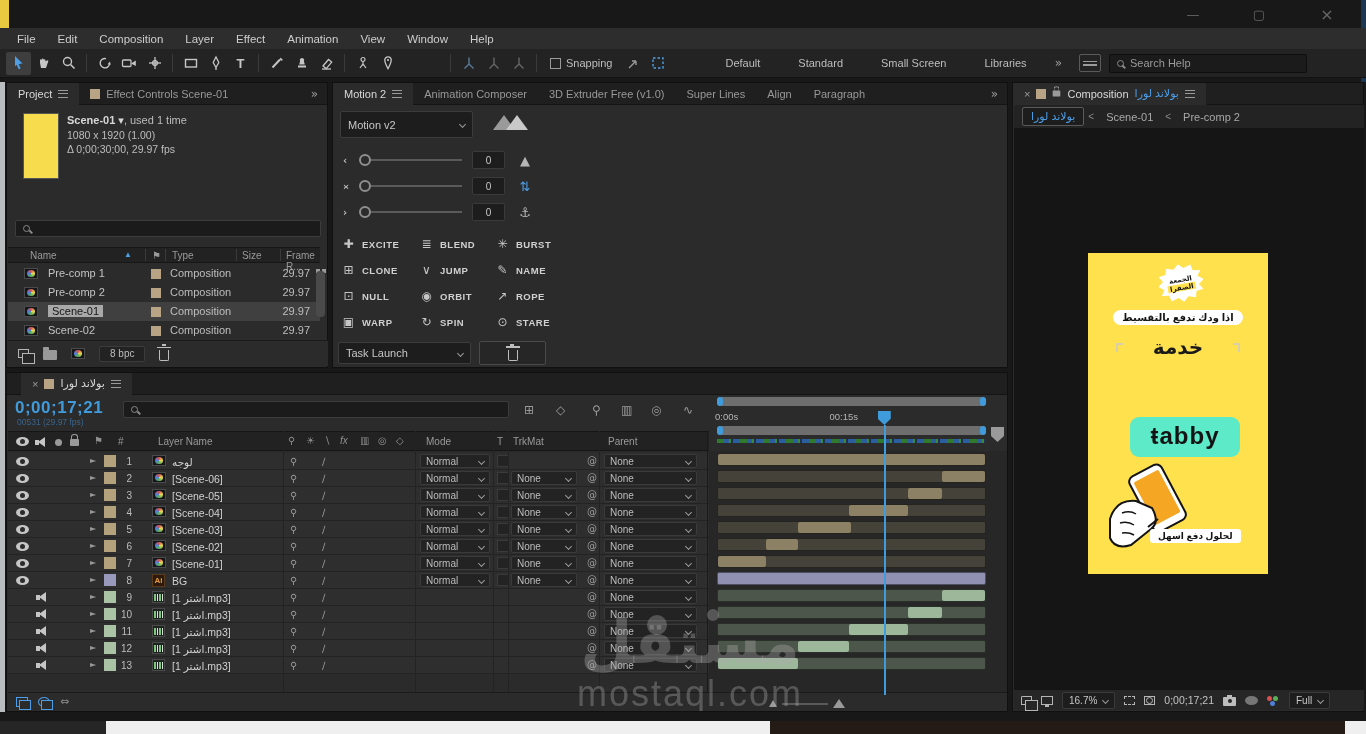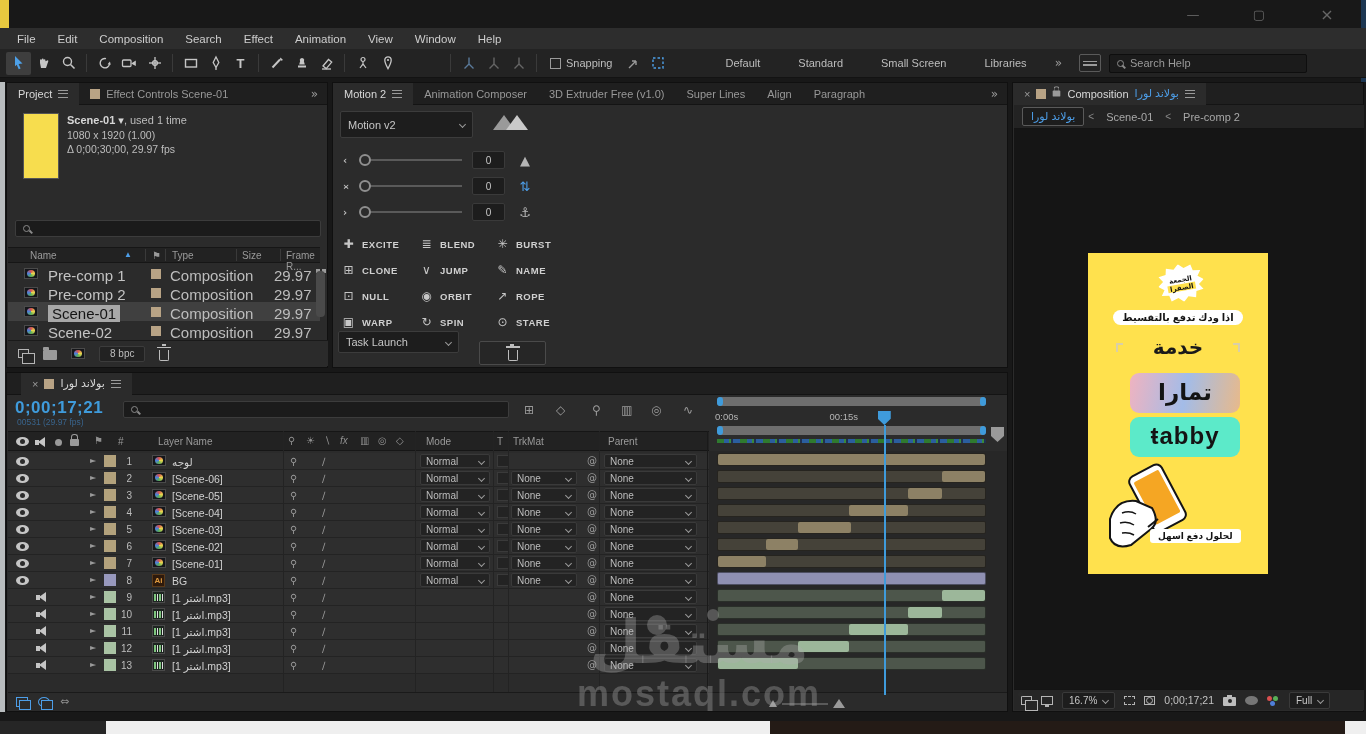--- a/index.html
+++ b/index.html
@@ -83,21 +83,21 @@
   
   #project{left:6px;top:82px;width:322px;height:286px}
   .pv-thumb{position:absolute;left:16px;top:30px;width:36px;height:66px;background:#f7dd4e;border:1px solid #555}
   .pv-name{position:absolute;left:60px;top:31px;font-size:11px;color:#d6d6d6;font-weight:bold}
   .pv-line{position:absolute;left:60px;font-size:10.5px;color:#bdbdbd}
   .psearch{position:absolute;left:8px;top:137px;width:306px;height:17px}
   .pthead{position:absolute;left:1px;top:164px;width:312px;height:16px;background:#222;border-top:1px solid #161616;border-bottom:1px solid #161616}
   .pth{position:absolute;top:2px;font-size:10px;color:#9a9a9a}
   .pdiv{position:absolute;top:1px;bottom:1px;width:1px;background:#3a3a3a}
   #proj-rows{position:absolute;left:1px;top:181px;width:312px}
-  .prow{position:relative;height:19px;font-size:15px;color:#c3c3c3}
+  .prow{position:relative;height:19px;font-size:11px;color:#c3c3c3}
   .prow.selected{background:#404040}
   .pc-ico{position:absolute;left:16px;top:4px}
   .pc-name{position:absolute;left:40px;top:3px}
   .prow.selected .pc-name{background:#a8a8a8;color:#151515;padding:0 4px}
   .pc-chip{position:absolute;left:143px;top:5px;width:10px;height:10px;background:#b8a385}
   .pc-type{position:absolute;left:162px;top:3px;color:#bdbdbd}
   .pc-fps{position:absolute;left:266px;top:3px;width:36px;text-align:right;color:#bdbdbd}
   .pfoot{position:absolute;left:1px;bottom:1px;width:320px;height:26px;background:#2b2b2b;border-top:1px solid #1a1a1a;display:flex;align-items:center;gap:14px;padding:0 10px}
   .bpcbox{height:16px;border:1px solid #3c3c3c;background:#222;border-radius:2px;color:#bdbdbd;font-size:10px;display:flex;align-items:center;padding:0 10px}
   .pscroll{position:absolute;right:2px;top:188px;width:9px;height:46px;background:#4a4a4a;border-radius:4px}
@@ -113,21 +113,21 @@
   .spre{width:17px;color:#bdbdbd;font-size:10px;font-weight:bold;letter-spacing:-2px}
   .strack{width:100px;height:2px;background:#5a5a5a;position:relative;margin:0 10px 0 2px}
   .sknob{position:absolute;left:-3px;top:-5.5px;width:12px;height:12px;border:2px solid #8f8f8f;border-radius:50%;background:#2b2b2b}
   .vbox{width:33px;height:18px;background:#1d1d1d;border:1px solid #3a3a3a;border-radius:2px;color:#c8c8c8;font-size:10px;display:flex;align-items:center;justify-content:center}
   .sico{margin-left:12px;font-size:13px;color:#b5b5b5;width:16px;text-align:center}
   .sico.blue{color:#4d9ee8}
   #motion-grid{position:absolute;left:8px;top:148px;display:grid;grid-template-columns:78px 76px 76px;grid-auto-rows:26px}
   .mbtn{display:flex;align-items:center;gap:6px;color:#d0d0d0}
   .mglyph{width:15px;text-align:center;font-size:12px;color:#c6c6c6}
   .mlabel{font-size:9.5px;font-weight:bold;letter-spacing:.5px}
-  #task-drop{position:absolute;left:5px;top:248px;width:121px;height:22px}
+  #task-drop{position:absolute;left:5px;top:259px;width:133px;height:22px}
   #task-trash{position:absolute;left:146px;top:258px;width:67px;height:24px;background:#262626;border:1px solid #4a4a4a;border-radius:2px;display:flex;align-items:center;justify-content:center}
 
   
   #comp{left:1012px;top:82px;width:352px;height:630px}
   #crumb-row{position:absolute;left:1px;top:22px;width:350px;height:24px;background:#232323;display:flex;align-items:center;gap:4px;padding:0 8px;border-bottom:1px solid #141414}
   .crumb{font-size:11px;color:#a8a8a8;padding:2px 8px}
   .crumb.current{color:#4d9ee8;border:1px solid #5a5a5a;background:#1d1d1d;border-radius:2px}
   .csep{color:#8a8a8a;font-size:10px}
   #viewer{position:absolute;left:1px;top:46px;width:350px;height:563px;background:#151515;overflow:hidden}
   #poster{position:absolute;left:74px;top:124px;width:180px;height:321px}
@@ -187,21 +187,21 @@
   #playhead-pin{position:absolute;left:869px;top:38px;width:13px;height:14px;background:#3f9bdb;clip-path:polygon(0 0,100% 0,100% 55%,50% 100%,0 55%);z-index:7}
   #tl-bottom{position:absolute;left:1px;bottom:1px;width:1000px;height:18px;background:#2b2b2b;border-top:1px solid #1a1a1a;display:flex;align-items:center;gap:10px;padding:0 8px}
   .blueic{width:12px;height:10px;border:1.5px solid #4d9ee8;position:relative}
   .blueic::after{content:"";position:absolute;left:2px;top:2px;width:10px;height:8px;border:1.5px solid #4d9ee8;background:#2b2b2b}
   #tl-zoom{position:absolute;left:762px;bottom:3px;display:flex;align-items:center;gap:5px}
   .mtn-s{width:0;height:0;border-left:4px solid transparent;border-right:4px solid transparent;border-bottom:7px solid #9a9a9a}
   .mtn-b{width:0;height:0;border-left:6px solid transparent;border-right:6px solid transparent;border-bottom:9px solid #9a9a9a}
   .zline{width:46px;height:2px;background:#5a5a5a}
   #watermark{position:absolute;left:570px;top:240px;z-index:9;pointer-events:none;color:rgba(175,175,175,.35);text-align:center}
   #watermark .ar{font-size:60px;font-weight:bold;line-height:1}
-  #watermark .en{font-size:36px;font-weight:bold;letter-spacing:2px}
+  #watermark .en{font-size:36px;font-weight:normal;letter-spacing:2px}
   .wm-dot{position:absolute;border-radius:50%;border:10px solid rgba(175,175,175,.35)}
   .shieldic{position:absolute;left:984px;top:54px;width:13px;height:15px;background:#9a9a9a;clip-path:polygon(0 0,100% 0,100% 60%,50% 100%,0 60%)}
   .dragic{position:absolute;left:984px;top:82px;width:11px;height:11px;border:2px solid #9a9a9a;border-radius:2px}
 
   
   #behind-strip{position:absolute;left:0;top:712px;width:1366px;height:9px;background:#d8d8d8;overflow:hidden}
   #behind-strip .txt{position:absolute;left:10px;top:1px;font-size:10px;color:#3b5d91;display:flex;gap:60px}
   #taskbar{position:absolute;left:0;top:721px;width:1366px;height:13px;background:#efefef}
   #taskbar .seg1{position:absolute;left:0;top:0;width:106px;height:13px;background:#262626}
   #taskbar .seg2{position:absolute;left:770px;top:0;width:575px;height:13px;background:#241b16}
@@ -216,21 +216,21 @@
   <span class="winbtn glyph" style="left:1312px;font-size:16px">×</span>
   <span class="sliver" style="left:0;top:0;width:9px;height:28px;background:#e8c93f"></span>
   <span class="sliver" style="left:1361px;top:0;width:5px;height:82px;background:#1d3752"></span>
   <span class="sliver" style="left:0;top:49px;width:4px;height:29px;background:#2f6fc0"></span>
   <span class="sliver" style="left:0;top:82px;width:5px;height:630px;background:#b9bdbf"></span>
 
   <div id="menubar">
       <span class="menu-item">File</span>
       <span class="menu-item">Edit</span>
       <span class="menu-item">Composition</span>
-      <span class="menu-item">Search</span>
+      <span class="menu-item">Layer</span>
       <span class="menu-item">Effect</span>
       <span class="menu-item">Animation</span>
       <span class="menu-item">View</span>
       <span class="menu-item">Window</span>
       <span class="menu-item">Help</span>
     </div>
 
   <div id="toolbar">
     <span class="t-ico active">
         <svg width="16" height="16">
@@ -573,21 +573,20 @@
     <div id="viewer">
       <div id="poster" style="background: rgb(255, 225, 77);">
         <div class="badge">
           <b>الجمعة</b>
           <b class="hl">الصفرا</b>
         </div>
         <div class="pline1"><span dir="rtl">اذا ودك تدفع بالتقسيط</span></div>
         <div class="pline2" dir="rtl">خدمة</div>
         <span class="kbr l"></span>
         <span class="kbr r"></span>
-        <div class="pill" id="pill-tamara" dir="rtl" style="background: linear-gradient(100deg, rgb(239, 179, 192), rgb(163, 188, 232), rgb(232, 185, 138));">تمارا</div>
         <div class="pill" id="pill-tabby" style="background: rgb(92, 234, 201);">ŧabby</div>
         <svg id="hand-art" width="120" height="90" viewBox="0 0 120 90">
           <g transform="rotate(-28 62 38)">
             <rect x="44" y="6" width="36" height="62" rx="6" fill="#fff" stroke="#141414" stroke-width="2"></rect>
             <rect x="48" y="12" width="28" height="48" rx="2" fill="#f5a623"></rect>
           </g>
           <path d="M14 58 q6-20 26-18 l16 7 q8 14-1 21 l-20 16 q-16 5-21-7 z" fill="#fff" stroke="#141414" stroke-width="2"></path>
           <path d="M26 52 q8-3 14 1 M24 62 q8-2 14 2 M26 72 q7-1 12 2" fill="none" stroke="#141414" stroke-width="1.5"></path>
           <path d="M52 66 l10-8" fill="none" stroke="#141414" stroke-width="2"></path>
         </svg>

